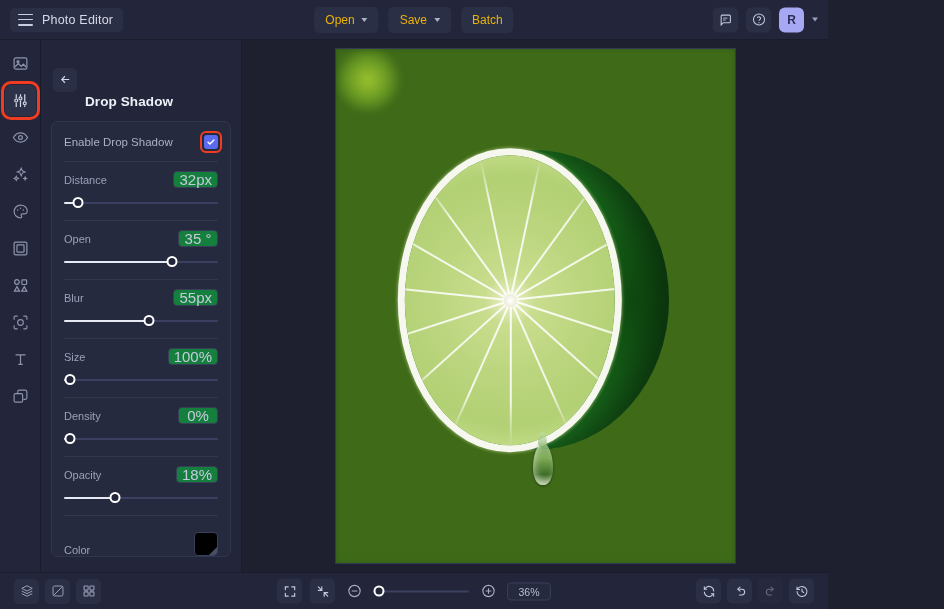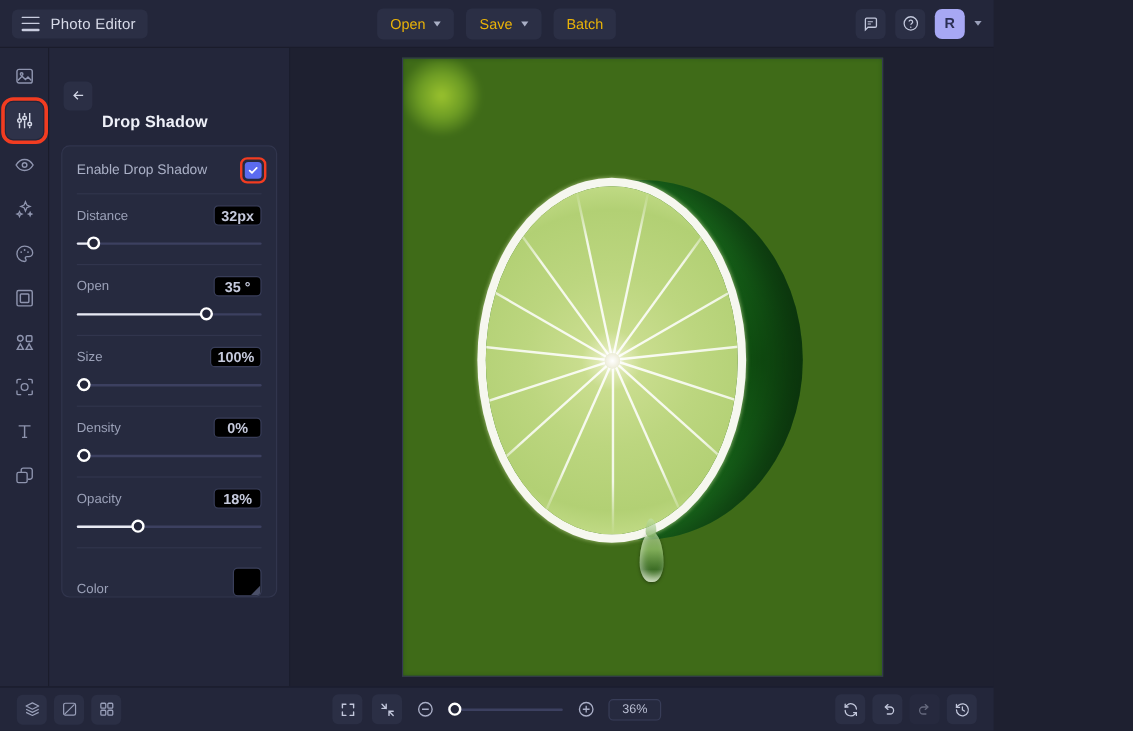--- a/index.html
+++ b/index.html
@@ -119,25 +119,25 @@
     display: flex; align-items: center; justify-content: center;
     cursor: pointer;
   }
 
   .ctrl { padding: 9px 0 6px; border-bottom: 1px solid #31354d; }
   .ctrl:last-child { border-bottom: none; }
   .ctrl-head { display: flex; align-items: center; justify-content: space-between; margin-bottom: 9px; }
   .ctrl-label { color: #9ba1b8; font-size: 11px; }
   .ctrl-value {
     min-width: 40px; height: 17px;
-    background: #000000; border: 1px solid #383d58;
+    background: #15803d; border: 1px solid #383d58;
     border-radius: 4px;
-    color: #c6cadd; font-size: 12px;
+    color: #c6cadd; font-size: 15px;
     display: flex; align-items: center; justify-content: center;
-    padding: 0 5px; cursor: text; font-weight: bold;
+    padding: 0 5px; cursor: text;
   }
   .slider { position: relative; height: 12px; margin: 0 0 5px; cursor: pointer; }
   .slider .track {
     position: absolute; top: 5px; left: 0; right: 0; height: 2px;
     background: #3c4060; border-radius: 1px;
   }
   .slider .fill {
     position: absolute; top: 5px; left: 0; height: 2px;
     background: #e7e9f2; border-radius: 1px;
   }
@@ -436,20 +436,31 @@
             <span class="ctrl-label">Open</span>
             <span class="ctrl-value">35 °</span>
           </div>
           <div class="slider">
             <span class="track"></span>
             <span class="fill" style="width:70%"></span>
             <span class="thumb" style="left:70%"></span>
           </div>
         </div>
 
+        <div class="ctrl">
+          <div class="ctrl-head">
+            <span class="ctrl-label">Blur</span>
+            <span class="ctrl-value">55px</span>
+          </div>
+          <div class="slider">
+            <span class="track"></span>
+            <span class="fill" style="width:55%"></span>
+            <span class="thumb" style="left:55%"></span>
+          </div>
+        </div>
 
         <div class="ctrl">
           <div class="ctrl-head">
             <span class="ctrl-label">Size</span>
             <span class="ctrl-value">100%</span>
           </div>
           <div class="slider">
             <span class="track"></span>
             <span class="fill" style="width:2%"></span>
             <span class="thumb" style="left:4%"></span>

